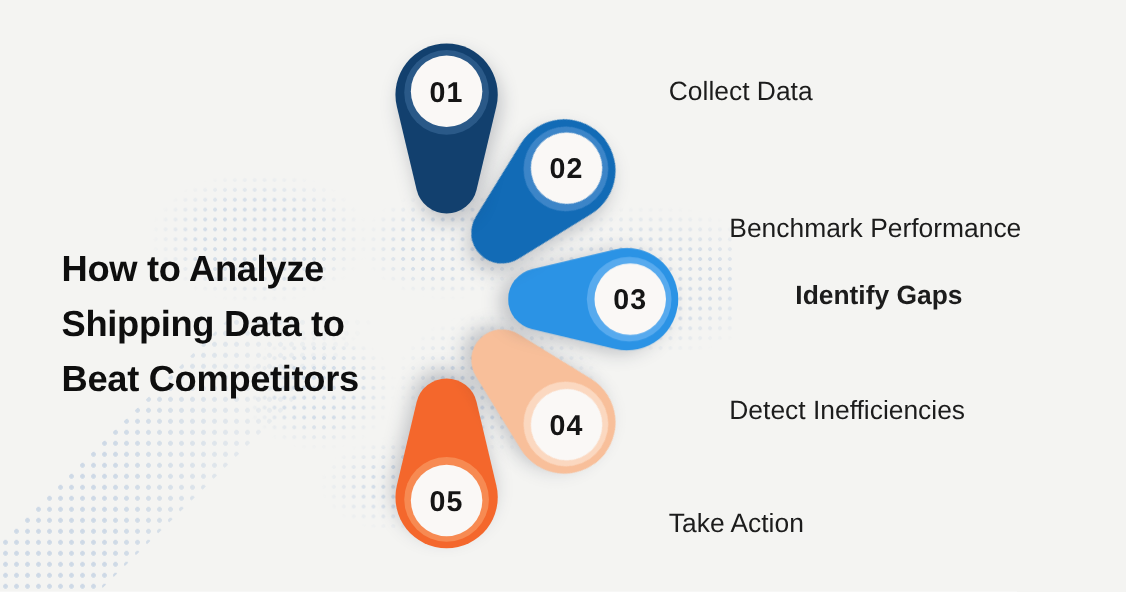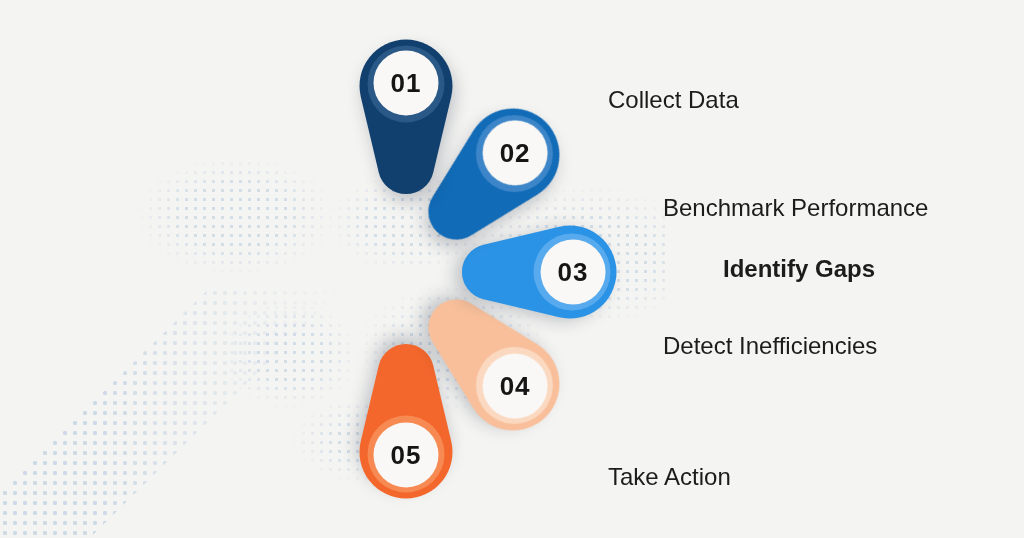--- a/index.html
+++ b/index.html
@@ -51,33 +51,36 @@
   .fan g.pin{filter:drop-shadow(3px 8px 8px rgba(15,25,45,.22));}
   .fan text{
     font-family:"Liberation Sans",sans-serif;
     font-size:26px;font-weight:700;letter-spacing:1px;
   }
   .step-label{
     position:absolute;
     font-size:24px;line-height:28px;color:#1c1c1c;
     white-space:nowrap;
   }
-  .label-0{left:608px;top:86px;}
+  .label-0{left:608px;top:70px;}
   .label-1{left:663px;top:163px;margin-top:31px;}
   .label-2{left:723px;top:255px;font-weight:bold;}
-  .label-3{left:663px;top:332px;}
+  .label-3{left:663px;top:360px;}
   .label-4{left:608px;top:439px;margin-top:24px;}
 </style>
 </head>
 <body>
 
 <div class="canvas">
   <div class="map-dots"></div>
   <div class="corner-dots"></div>
 
+  <h1 class="title">How to Analyze
+Shipping Data to
+Beat Competitors</h1>
 
   <svg class="fan" id="fan" viewBox="0 0 1024 538">
       <g class="pin" transform="translate(406,452) rotate(180)">
         <path d="M -45.24,10.75 A 46.5,46.5 0 1 1 45.24,10.75 L 27.24,86.47 A 28,28 0 0 1 -27.24,86.47 Z" fill="#f4672c"></path>
         <circle cx="0" cy="-2" r="38.5" fill="#f78a52"></circle>
         <circle cx="0" cy="-3" r="32.5" fill="#faf8f6"></circle>
       </g>
       <text x="406.0" y="455.0" dy="0.36em" text-anchor="middle" fill="#151515">05</text>
       <g class="pin" transform="translate(513,384) rotate(135)">
         <path d="M -45.24,10.75 A 46.5,46.5 0 1 1 45.24,10.75 L 27.24,86.47 A 28,28 0 0 1 -27.24,86.47 Z" fill="#f8bf9a"></path>

